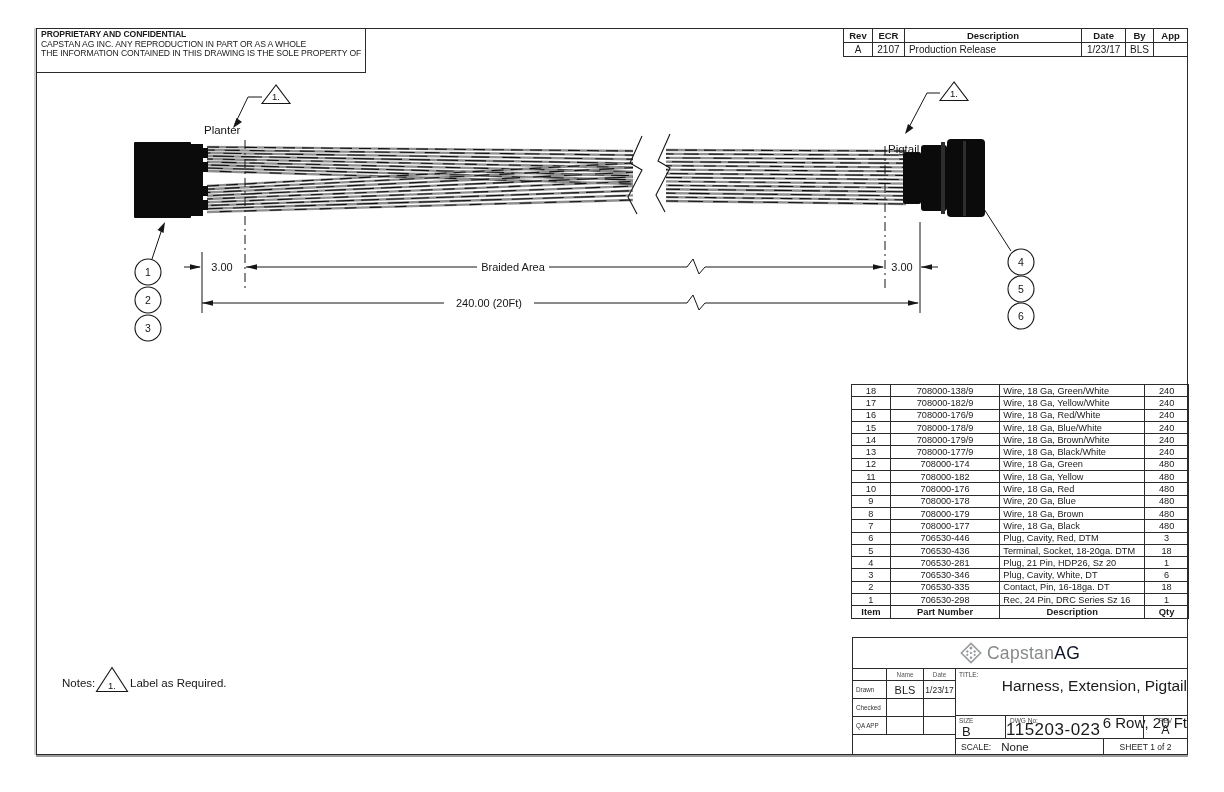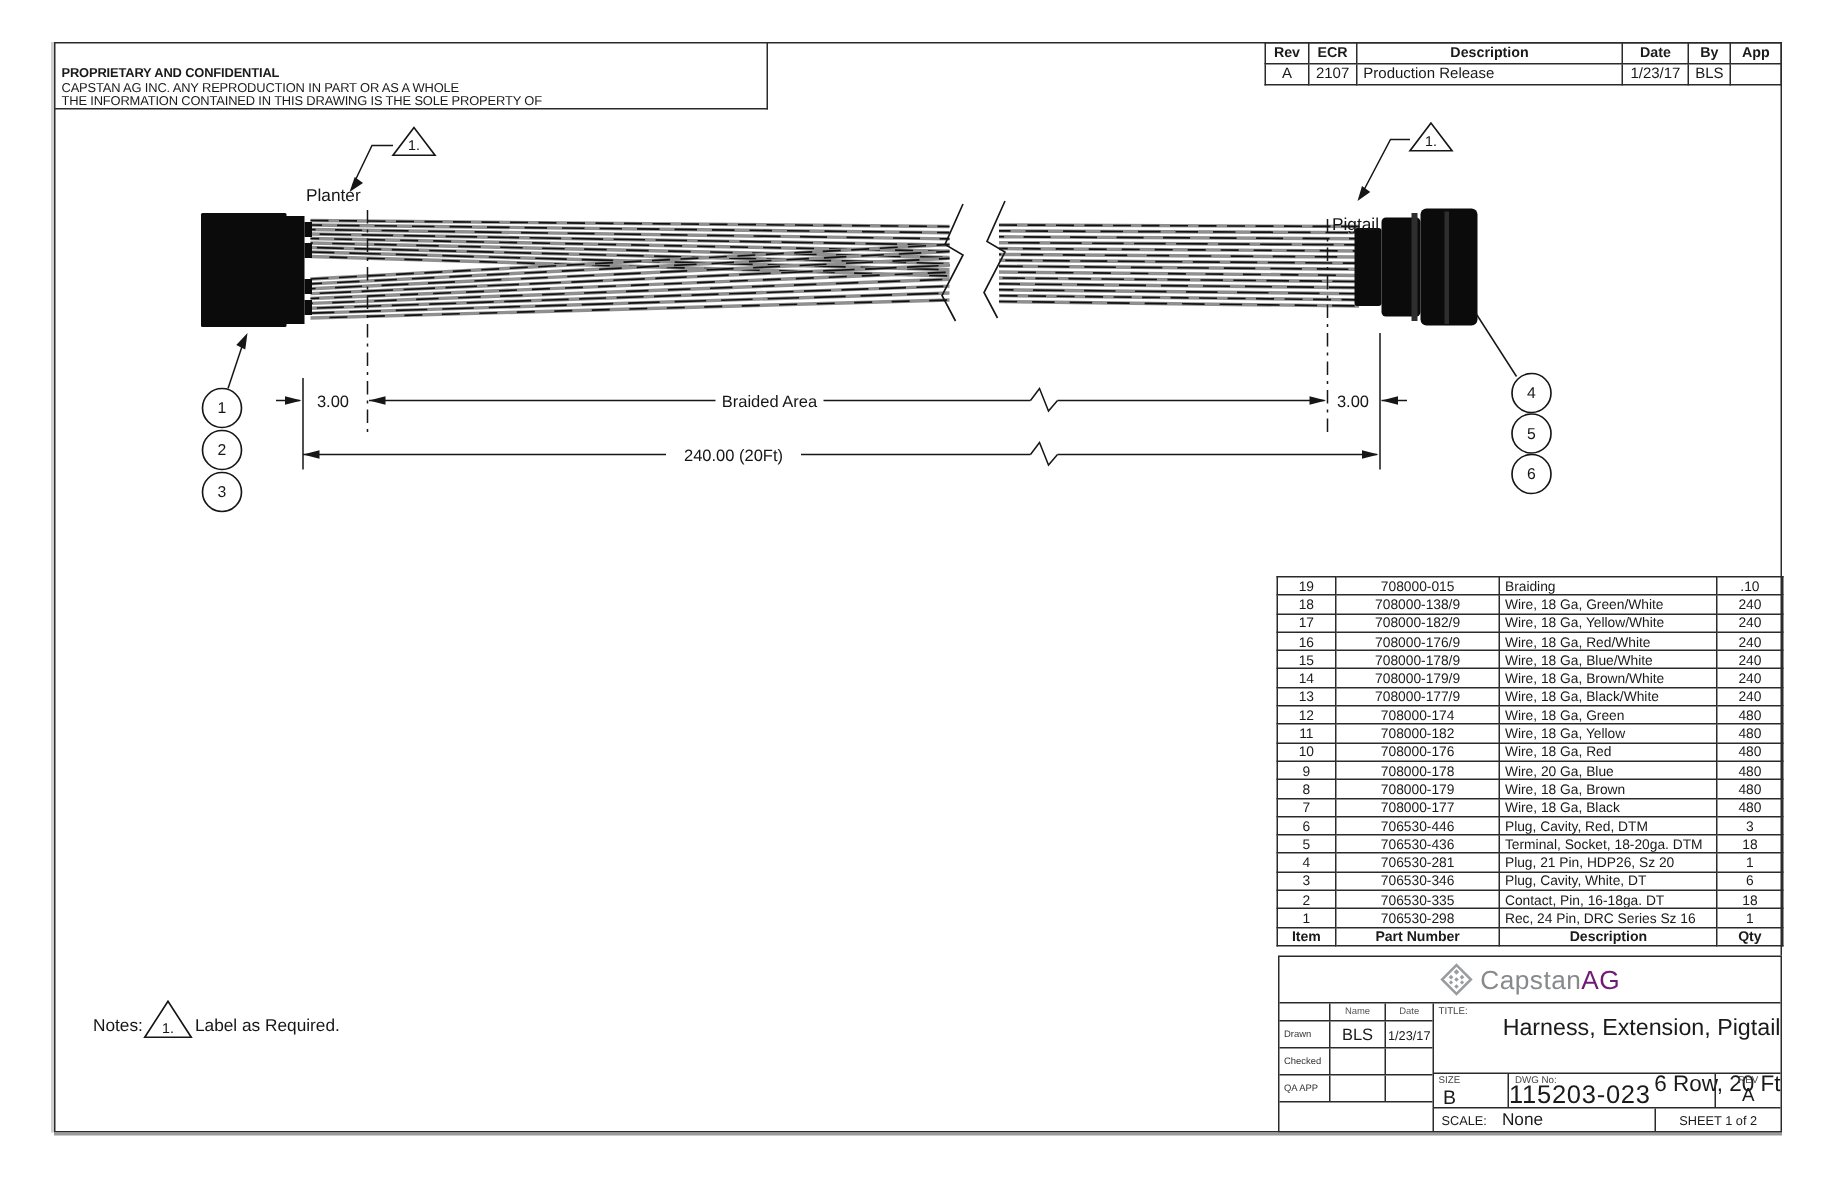--- a/index.html
+++ b/index.html
@@ -5,22 +5,22 @@
   *{box-sizing:border-box}
   html,body{margin:0;padding:0;background:#fff}
   .page{position:relative;width:1224px;height:792px;background:#fff;overflow:hidden;
         font-family:"Liberation Sans",sans-serif;color:#1a1a1a}
   .abs{position:absolute}
 
   
   .frame{left:36px;top:28px;width:1152px;height:727px;border:1px solid #2b2b2b;box-shadow:0 2px 0 #9a9a9a, -2px 0 0 #cfcfcf}
 
   
-  .prop{left:36px;top:28px;width:476px;height:45px;border-right:1px solid #2b2b2b;border-bottom:1px solid #2b2b2b;
-        padding:16px 0 0 5px;font-size:8.6px;line-height:9.7px;letter-spacing:-0.1px}
+  .prop{left:36px;top:28px;width:330px;height:45px;border-right:1px solid #2b2b2b;border-bottom:1px solid #2b2b2b;
+        padding:2px 0 0 5px;font-size:8.6px;line-height:9.7px;letter-spacing:-0.1px}
   .prop .t{font-weight:bold}
 
   
   table{border-collapse:collapse}
   .rev-table{left:843px;top:28px;width:345px}
   .rev-table th,.rev-table td{border:1px solid #2b2b2b;height:14px;padding:0 2px;font-size:9.5px;white-space:nowrap;overflow:hidden}
   .rev-table th{font-weight:bold;text-align:center}
   .rev-table td{text-align:center;font-size:10px}
   .rev-table td.desc{text-align:left;padding-left:4px}
   .rev-table col.c-rev{width:29px}.rev-table col.c-ecr{width:32px}.rev-table col.c-desc{width:178px}
@@ -32,21 +32,21 @@
   .bom td.c0{text-align:center;width:39px}
   .bom td.c1{text-align:center;width:110px}
   .bom td.c2{text-align:left;width:145px}
   .bom td.c3{text-align:center;width:44px}
   .bom .bom-footer th{font-weight:bold;text-align:center;font-size:9.4px}
 
   
   .tb{left:852px;top:637px;width:336px;height:118px;border:1px solid #2b2b2b;display:flex;flex-direction:column;background:#fff}
   .tb-logo{height:31px;border-bottom:1px solid #2b2b2b;display:flex;align-items:center;justify-content:center;gap:5px}
   .logo-text{font-size:17.5px;letter-spacing:.3px;color:#87898b}
-  .logo-text .ag{color:#701a75}
+  .logo-text .ag{color:#0f172a}
   .tb-body{flex:1;display:flex}
   .tb-left{width:103px;border-right:1px solid #2b2b2b;display:flex;flex-direction:column;font-size:6.3px}
   .ap-row{display:flex;border-bottom:1px solid #2b2b2b}
   .ap-row.h{height:12px}.ap-row.r{height:18px}
   .ap-c{border-right:1px solid #2b2b2b;display:flex;align-items:center;overflow:hidden}
   .ap-label{width:34px;padding-left:3px;color:#333}
   .ap-name{width:37px;justify-content:center}
   .ap-date{width:31px;border-right:none;justify-content:center}
   .ap-head-txt{color:#555}
   .ap-name .big{font-size:11px}
@@ -297,26 +297,20 @@
       <text class="lbltxt" x="62" y="687">Notes:</text>
       <polygon points="112,667.5 96.5,691.5 127.5,691.5" fill="none" stroke="#161616" stroke-width="1.1"></polygon>
       <text class="flagtxt" x="112" y="688.5" text-anchor="middle">1.</text>
       <text class="lbltxt" x="130" y="687">Label as Required.</text>
     </g>
   </svg>
 
   <table class="abs bom">
     <tbody>
         <tr>
-          <td class="c0">19</td>
-          <td class="c1">708000-015</td>
-          <td class="c2">Braiding</td>
-          <td class="c3">.10</td>
-        </tr>
-        <tr>
           <td class="c0">18</td>
           <td class="c1">708000-138/9</td>
           <td class="c2">Wire, 18 Ga, Green/White</td>
           <td class="c3">240</td>
         </tr>
         <tr>
           <td class="c0">17</td>
           <td class="c1">708000-182/9</td>
           <td class="c2">Wire, 18 Ga, Yellow/White</td>
           <td class="c3">240</td>

